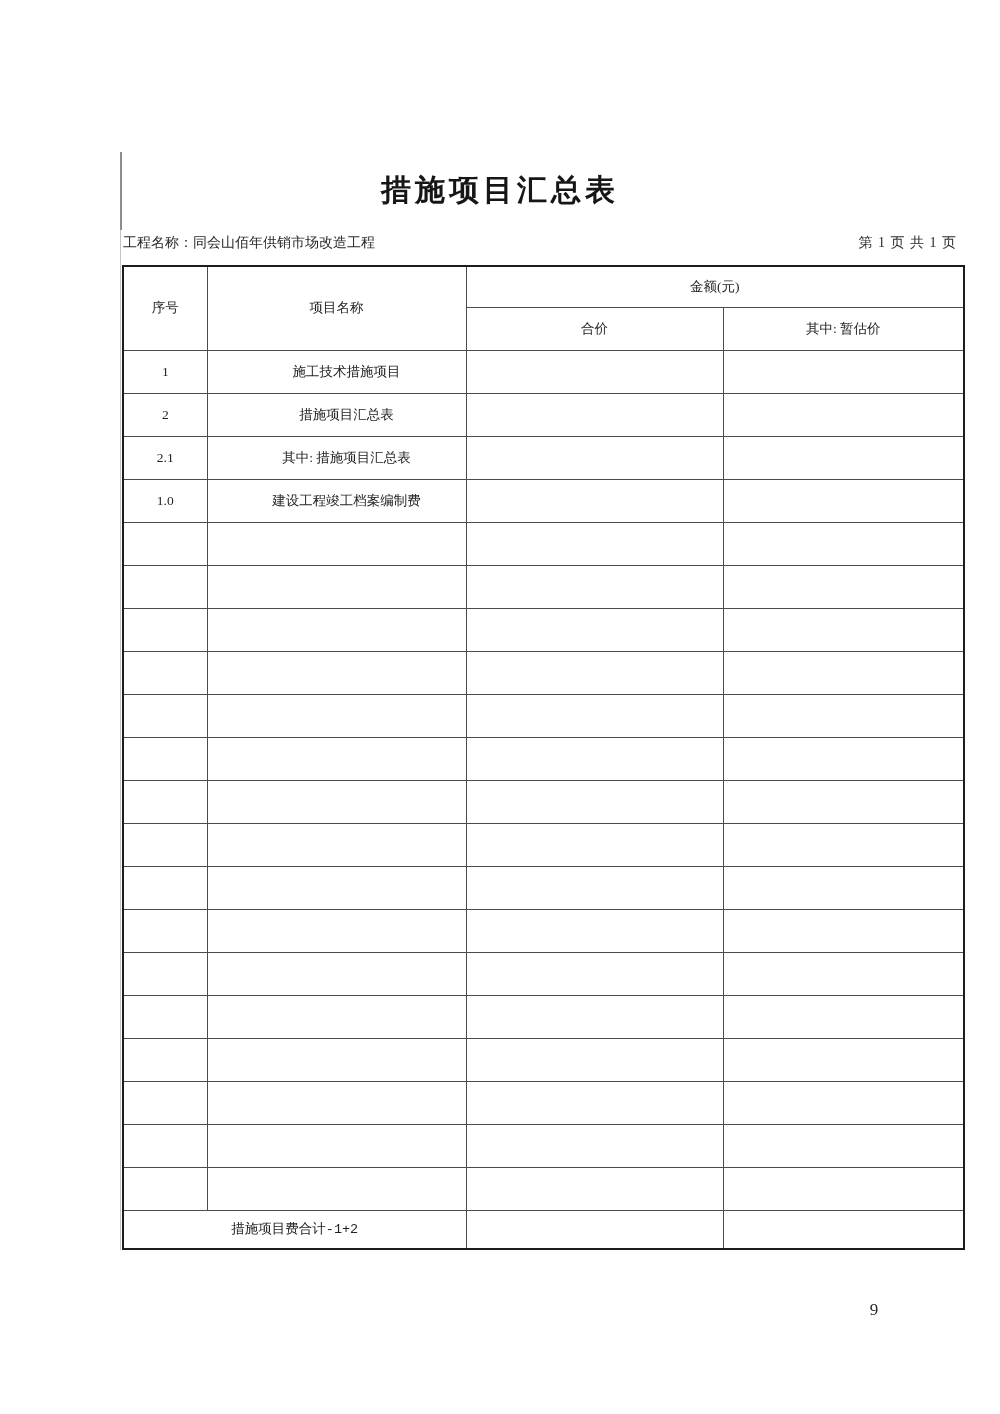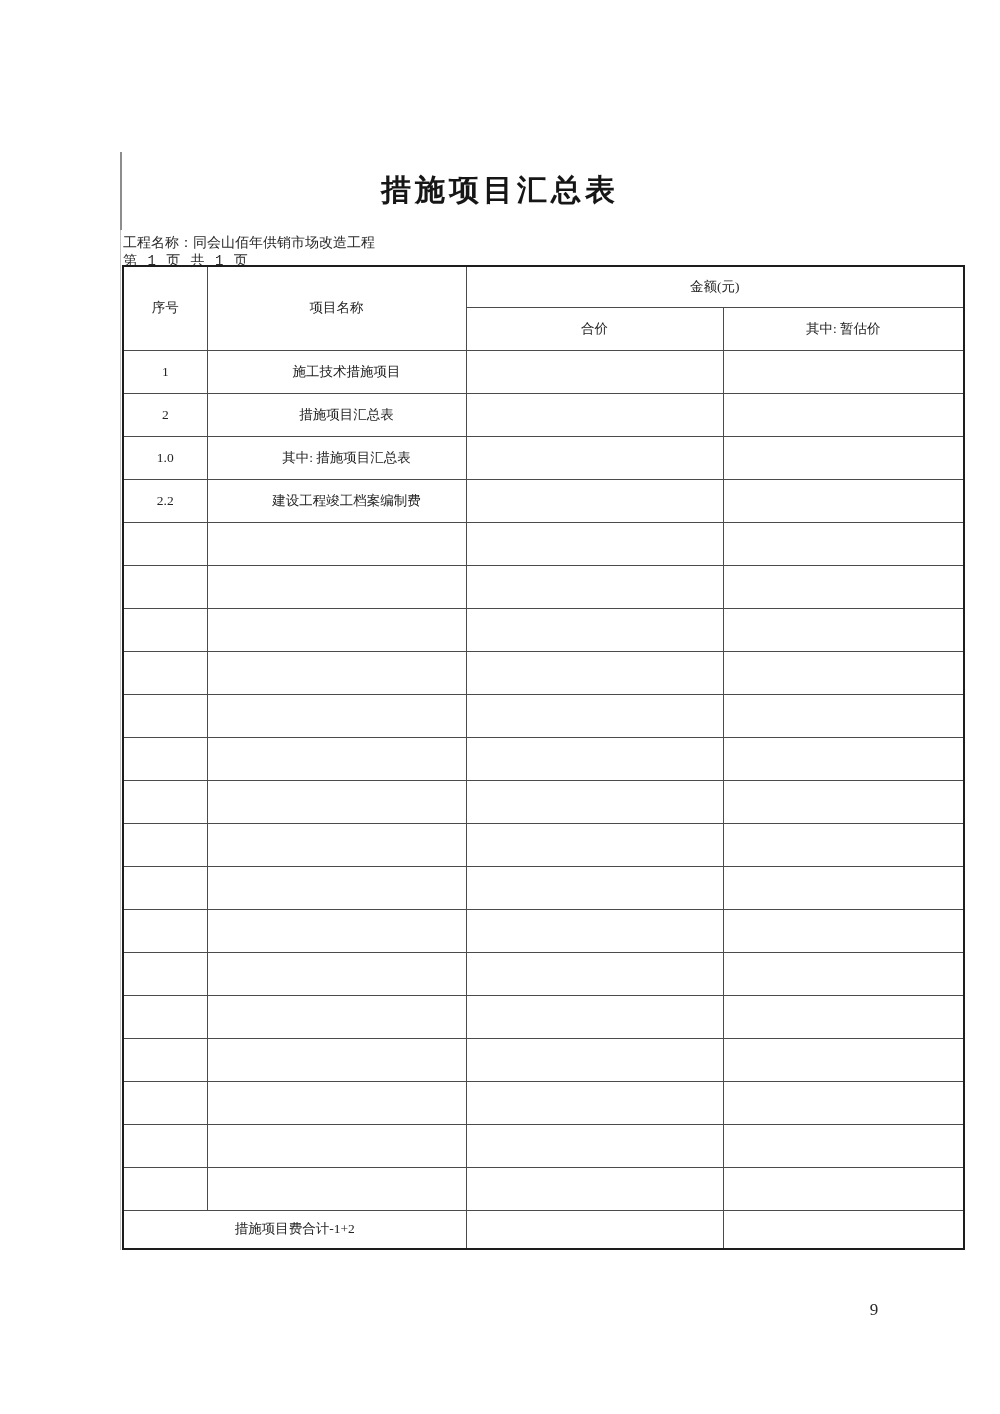--- a/index.html
+++ b/index.html
@@ -43,23 +43,22 @@
   .meta {
     position: absolute;
     top: 234px;
     left: 123px;
     width: 840px;
     display: flex;
     justify-content: space-between;
     align-items: baseline;
     font-size: 14px;
     color: #2a2a2a;
-    flex-direction: column;
-  }
-  .meta .page-ind { letter-spacing: 1px; padding-right: 6px; font-family: Liberation Mono, monospace; }
+  }
+  .meta .page-ind { letter-spacing: 1px; padding-right: 6px; }
   table.doc {
     position: absolute;
     top: 265px;
     left: 122px;
     width: 841px;
     border-collapse: collapse;
     table-layout: fixed;
     font-size: 13.5px;
     color: #242424;
   }
@@ -70,21 +69,21 @@
     vertical-align: middle;
     overflow: hidden;
     white-space: nowrap;
   }
   table.doc { border: 2px solid #1d1d1d; }
   thead tr.h1 { height: 41px; }
   thead tr.h2 { height: 43px; padding-left: 36px; }
   tbody tr { height: 43px; }
   tfoot tr { height: 39px; }
   td.c-name { text-align: left; padding-left: 20px; }
-  tfoot td.footer-label { text-align: center; }
+  tfoot td.footer-label { text-align: center; font-family: Liberation Mono, monospace; }
   .pageno {
     position: absolute;
     top: 1300px;
     left: 852px;
     width: 44px;
     text-align: center;
     font-size: 17px;
     color: #2a2a2a;
   }
 </style>
@@ -128,27 +127,27 @@
           <td class="c-total"></td>
           <td class="c-prov"></td>
         </tr>
         <tr>
           <td class="c-no">2</td>
           <td class="c-name">措施项目汇总表</td>
           <td class="c-total"></td>
           <td class="c-prov"></td>
         </tr>
         <tr>
+          <td class="c-no">2.1</td>
+          <td class="c-name">其中: 措施项目汇总表</td>
+          <td class="c-total"></td>
+          <td class="c-prov"></td>
+        </tr>
+        <tr>
           <td class="c-no">1.0</td>
-          <td class="c-name">其中: 措施项目汇总表</td>
-          <td class="c-total"></td>
-          <td class="c-prov"></td>
-        </tr>
-        <tr>
-          <td class="c-no">2.2</td>
           <td class="c-name">建设工程竣工档案编制费</td>
           <td class="c-total"></td>
           <td class="c-prov"></td>
         </tr>
         <tr>
           <td class="c-no"></td>
           <td class="c-name"></td>
           <td class="c-total"></td>
           <td class="c-prov"></td>
         </tr>

